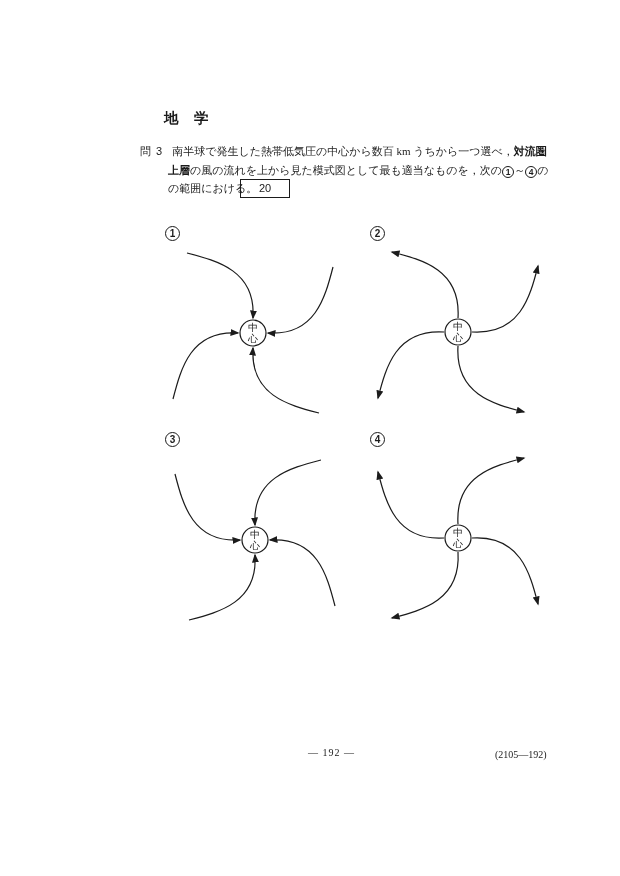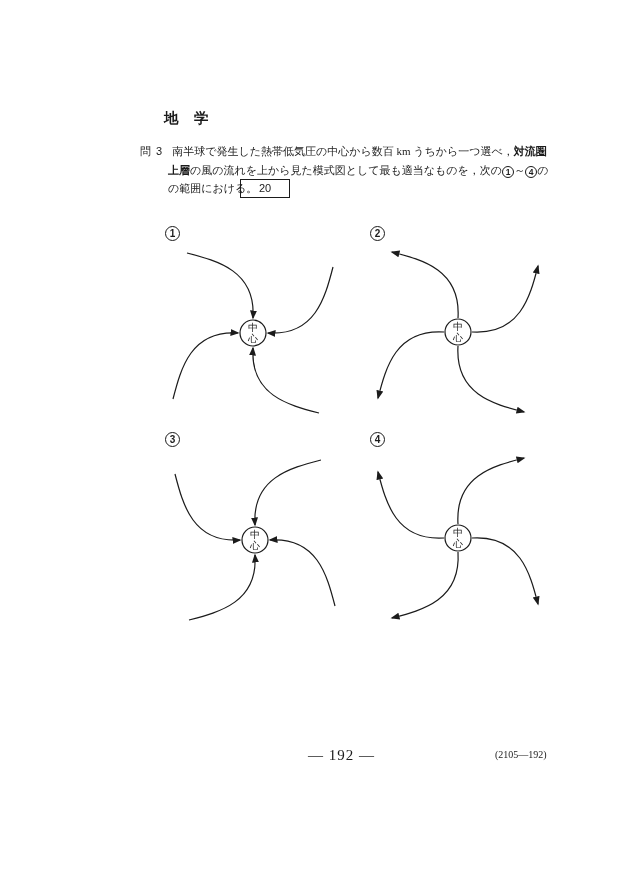--- a/index.html
+++ b/index.html
@@ -34,21 +34,21 @@
     display:inline-flex; align-items:center; justify-content:center;
     border:1.2px solid #1b1b1b; border-radius:50%;
     font-family:"Liberation Sans","DejaVu Sans",sans-serif; font-weight:bold;
   }
   .inline-circ { width:12px; height:12px; font-size:8.5px; vertical-align:-1.5px; }
   .lbl { position:absolute; width:15px; height:15px; font-size:10px; z-index:2; }
   .dgm { position:absolute; z-index:1; }
   .dgm path.arrow { fill:none; stroke:#1b1b1b; stroke-width:1.2; }
   .dgm circle { fill:#ffffff; stroke:#1b1b1b; stroke-width:1.2; }
   .dgm text { font-family:"Liberation Serif","DejaVu Serif",serif; font-size:10px; fill:#1b1b1b; }
-  .footer-page { position:absolute; left:308px; top:747px; font-size:15px; letter-spacing:1px; }
+  .footer-page { position:absolute; left:308px; top:747px; font-size:10px; letter-spacing:1px; }
   .footer-code { position:absolute; left:495px; top:749px; font-size:10px; }
 </style>
 </head>
 <body>
 
 <div class="page">
 
   <svg width="0" height="0" style="position:absolute" aria-hidden="true">
     <defs>
       <marker id="ah" markerWidth="10" markerHeight="9" refX="7.5" refY="4" orient="auto" markerUnits="userSpaceOnUse">

